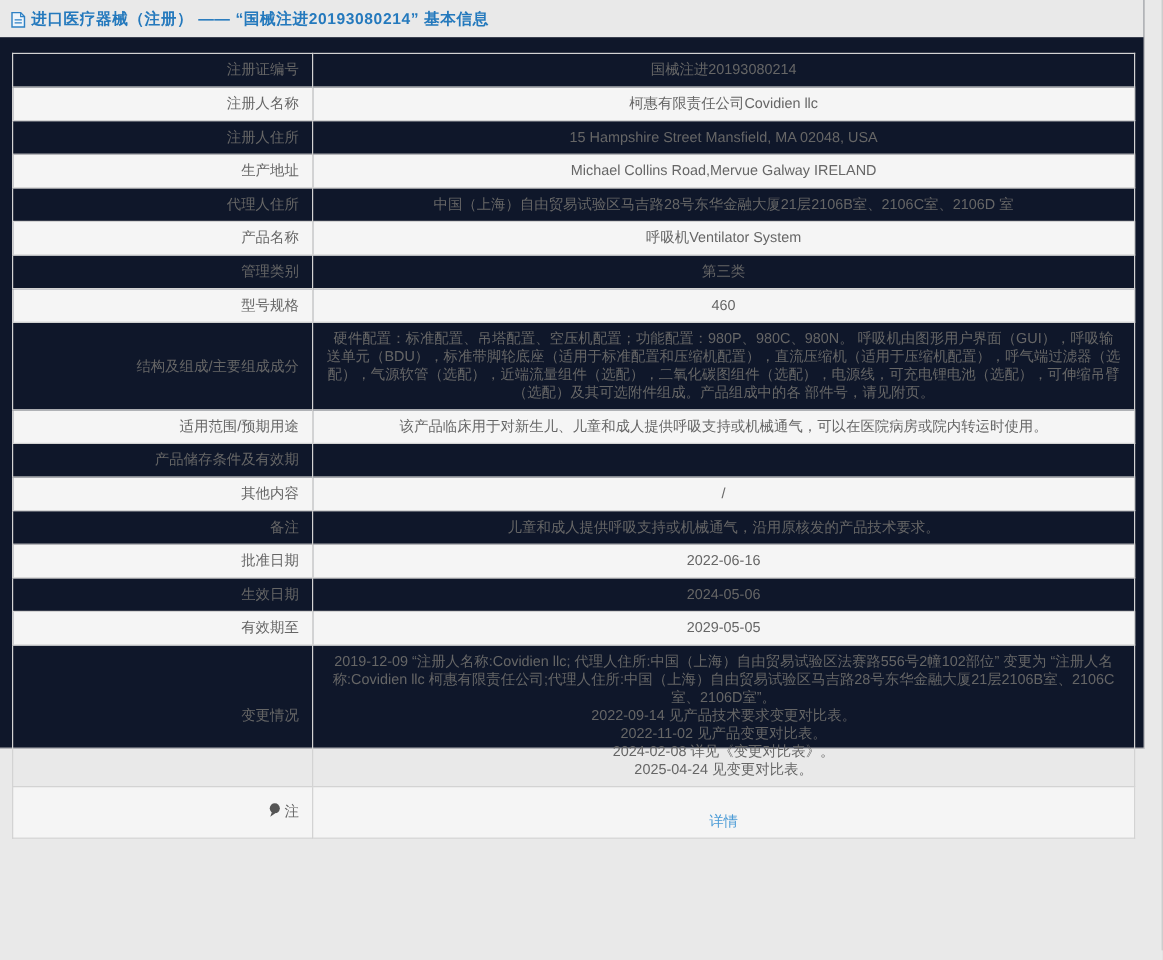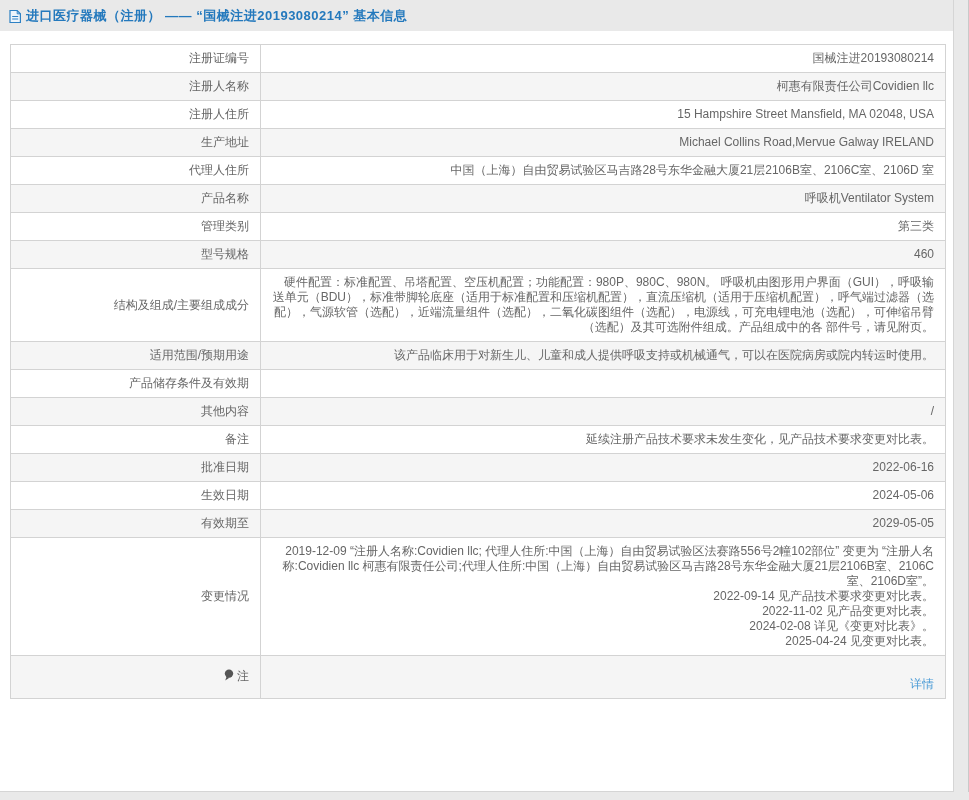--- a/index.html
+++ b/index.html
@@ -6,22 +6,22 @@
   html,body { width:969px; height:800px; }
   body {
     font-family:"Liberation Sans","DejaVu Sans",sans-serif;
     background:#e9e9e9;
     position:relative;
     overflow:hidden;
   }
   .page { width:969px; height:800px; position:relative; }
   .content {
     position:absolute; left:0; top:0;
-    width:954px; height:792px;
-    background:#ffffff;
+    width:954px; height:624px;
+    background:#0f172a;
     border-right:1px solid #d5d5d5;
     border-bottom:1px solid #d5d5d5;
   }
   .edge-right {
     position:absolute; right:0; top:0; width:15px; height:800px;
     background:#e9e9e9; border-right:1px solid #c9c9c9;
   }
   .edge-bottom {
     position:absolute; left:0; bottom:0; width:969px; height:8px;
     background:#e9e9e9;
@@ -47,21 +47,21 @@
   table.info td {
     border:1px solid #d3d3d3;
     font-size:12px;
     color:#666666;
     padding:6px 11px;
     line-height:15px;
     vertical-align:middle;
   }
   table.info tr:nth-child(even) td { background:#f5f5f5; }
   td.lbl { text-align:right; color:#666666; }
-  td.val { text-align:right; white-space:pre-line; word-break:break-all; }
+  td.val { text-align:center; white-space:pre-line; word-break:break-all; }
   td.tall { line-height:19px; }
   a.detail-link { color:#4a9bd6; text-decoration:none; cursor:pointer; }
   .pin { display:inline-block; margin-right:3px; vertical-align:-1px; }
 </style>
 </head>
 <body>
 
 <div class="page">
   <div class="content">
 
@@ -126,21 +126,21 @@
         <tr>
           <td class="lbl">产品储存条件及有效期</td>
           <td class="val"></td>
         </tr>
         <tr>
           <td class="lbl">其他内容</td>
           <td class="val">/</td>
         </tr>
         <tr>
           <td class="lbl">备注</td>
-          <td class="val">延续注册产品技术要求未发生变化，见产品技术要求变更对比表。</td>
+          <td class="val">儿童和成人提供呼吸支持或机械通气，沿用原核发的产品技术要求。</td>
         </tr>
         <tr>
           <td class="lbl">批准日期</td>
           <td class="val">2022-06-16</td>
         </tr>
         <tr>
           <td class="lbl">生效日期</td>
           <td class="val">2024-05-06</td>
         </tr>
         <tr>

